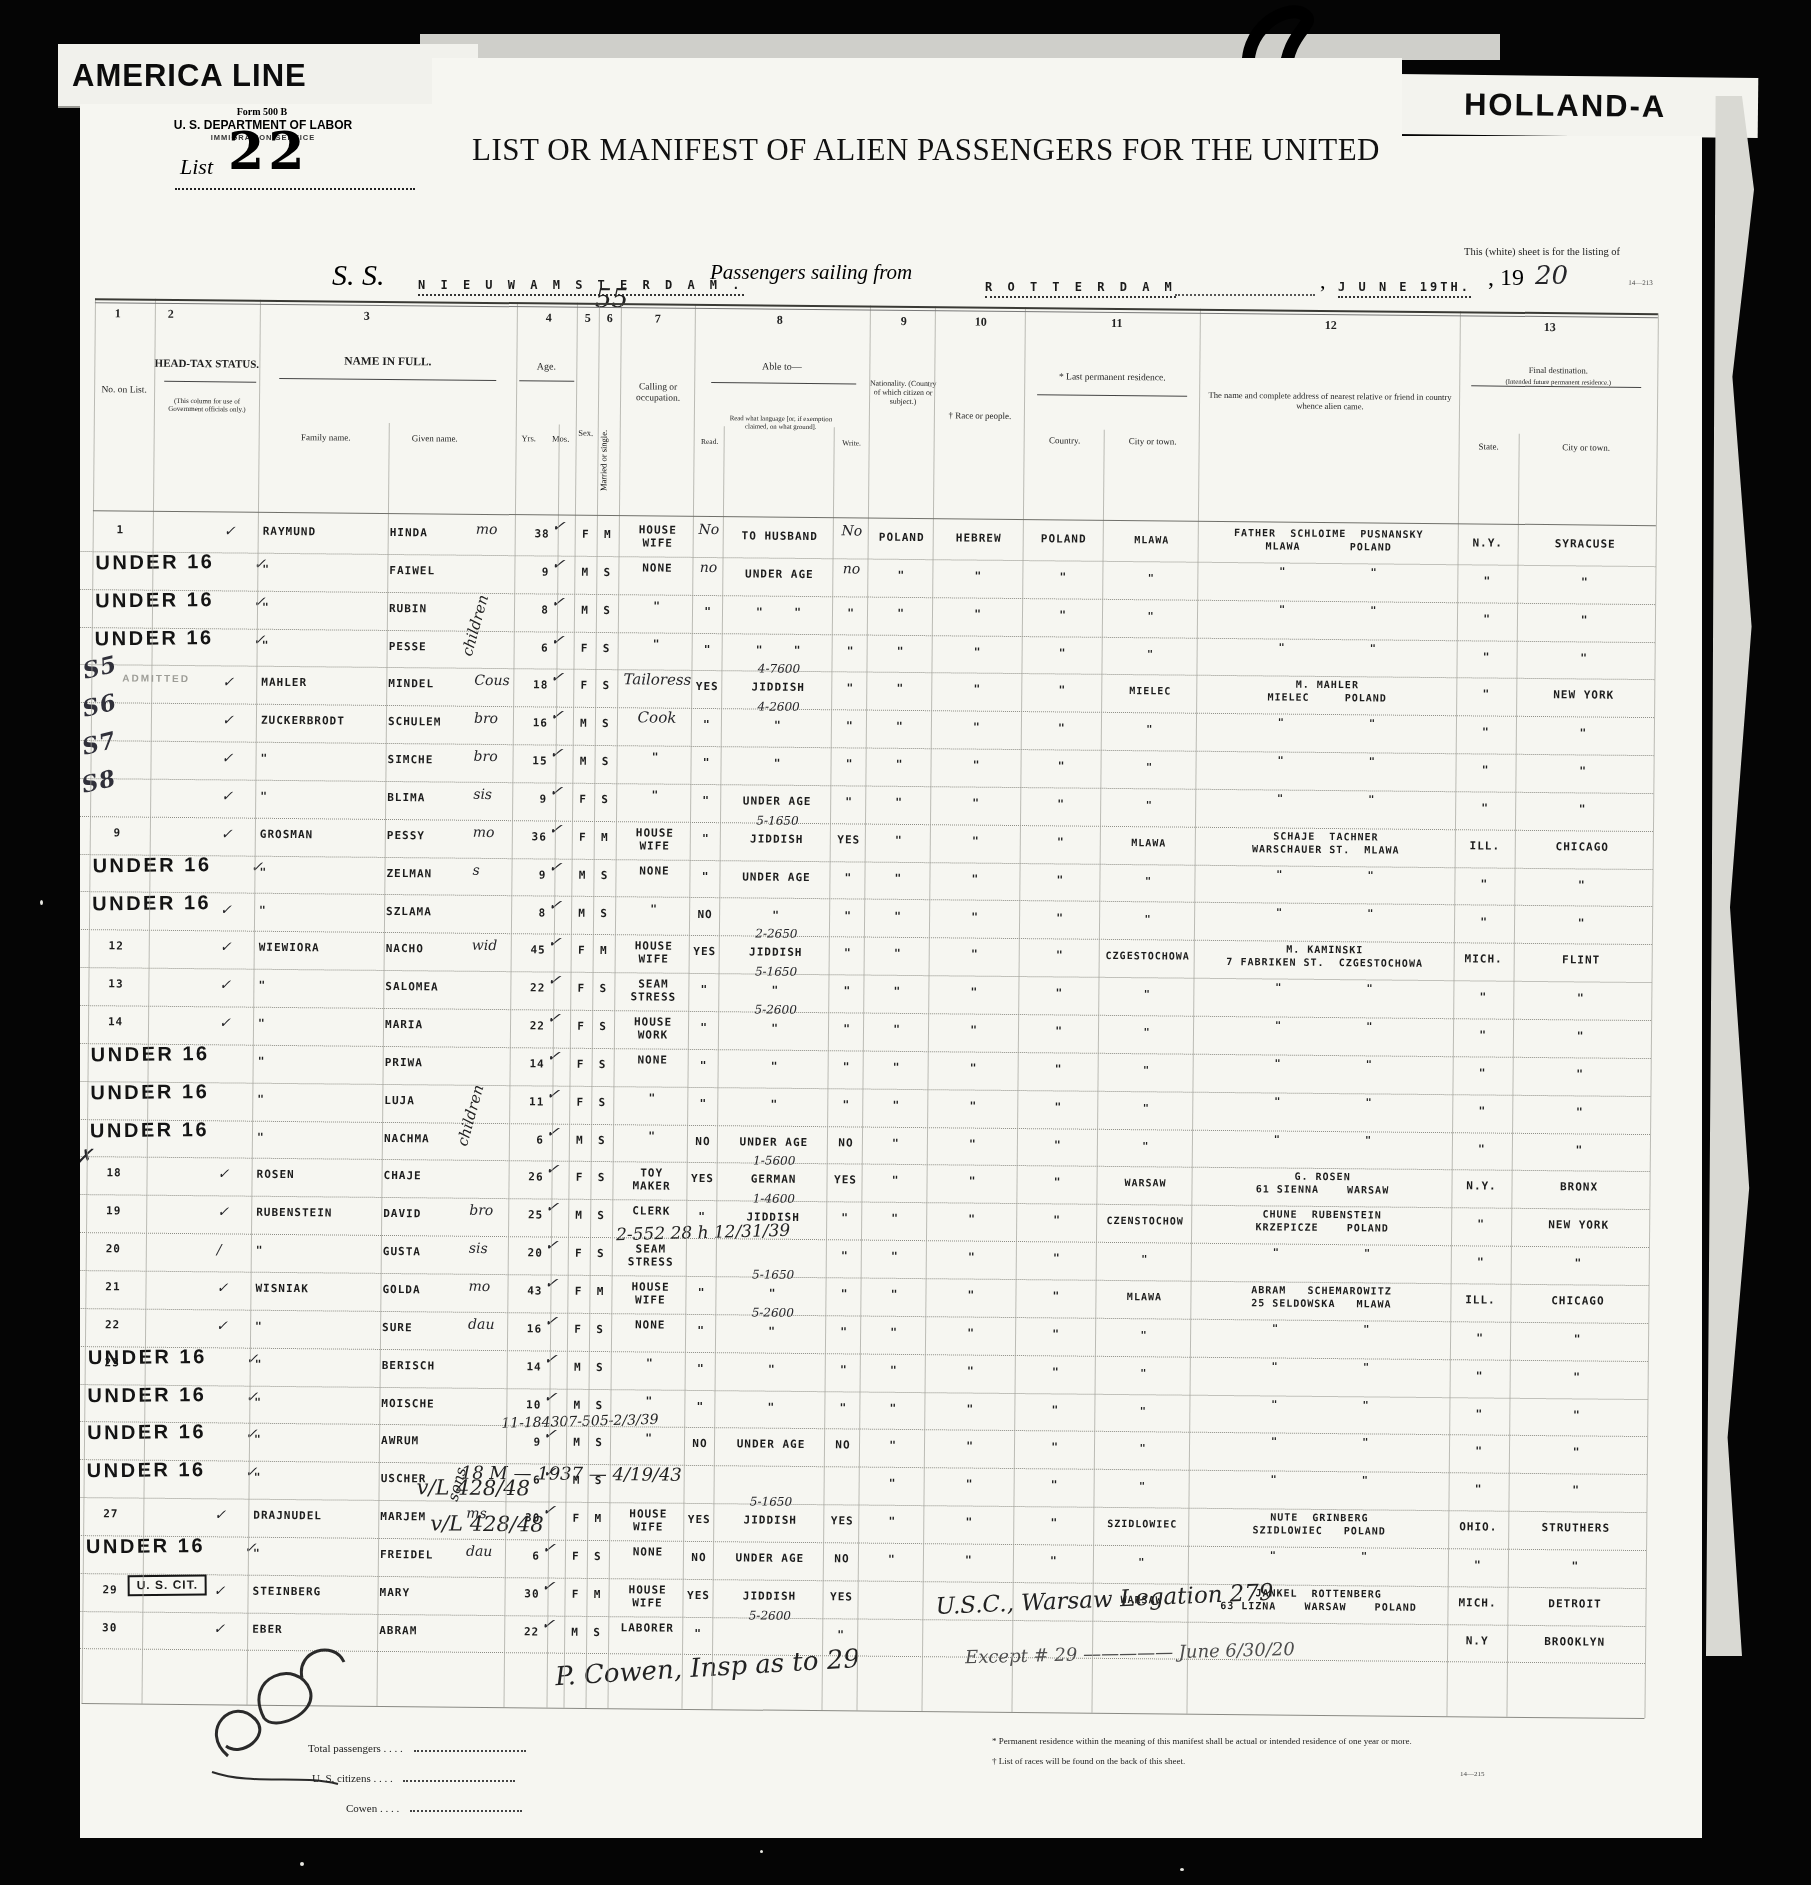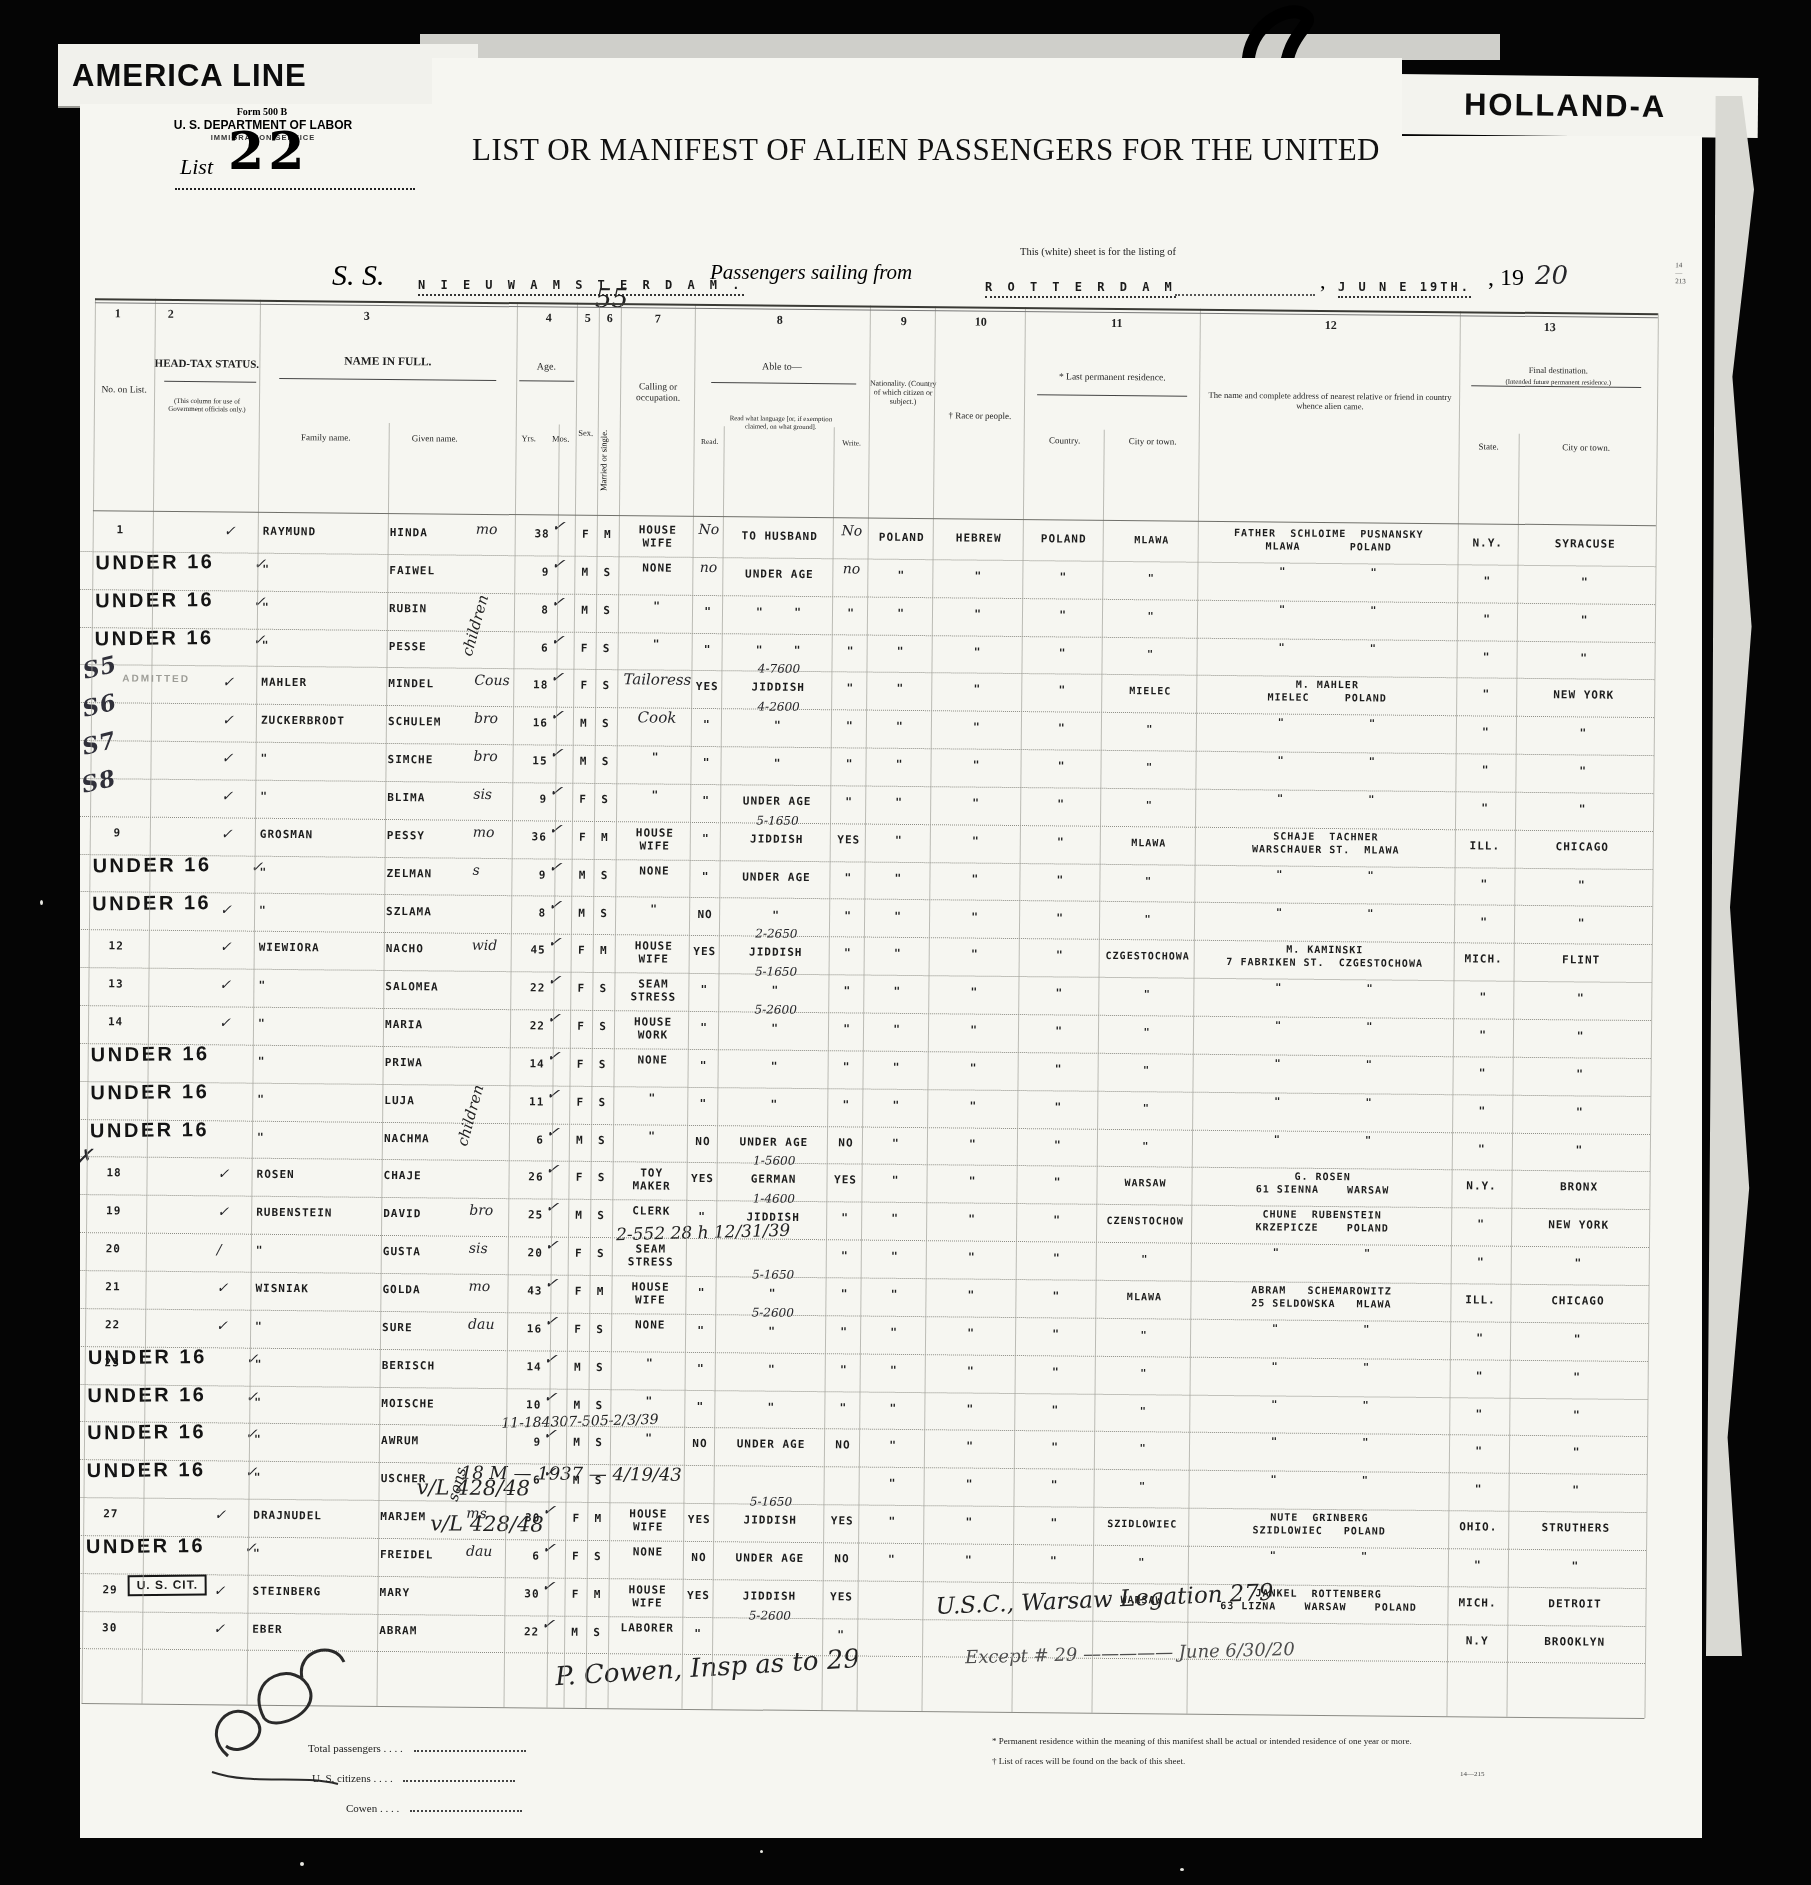--- a/index.html
+++ b/index.html
@@ -27,21 +27,21 @@
   .form-no{left:92px;top:48px;width:180px;text-align:center;font-weight:bold;font-size:10px;}
   .dept{left:78px;top:60px;width:210px;text-align:center;font-weight:bold;font-size:12px;
         font-family:"Liberation Sans",sans-serif;}
   .svc{left:108px;top:75px;width:150px;text-align:center;font-weight:bold;font-size:7.5px;
        font-family:"Liberation Sans",sans-serif;letter-spacing:1px;color:#333;}
   .list-label{left:100px;top:96px;font-style:italic;font-size:22px;}
   .list-num{left:148px;top:62px;font-size:52px;font-weight:bold;letter-spacing:4px;font-family:"DejaVu Serif",serif;}
   .list-rule{left:95px;top:130px;width:240px;border-bottom:2px dotted #222;height:0;}
   .main-title{left:392px;top:74px;width:980px;font-size:31px;letter-spacing:.5px;white-space:nowrap;color:#111;}
   .cond1{left:160px;top:164px;width:1450px;font-weight:bold;font-size:11px;white-space:nowrap;color:#161616;}
-  .cond2{left:940px;top:188px;width:600px;text-align:left;font-size:10.5px;color:#222;}
+  .cond2{left:940px;top:188px;width:600px;text-align:right;font-size:10.5px;color:#222;}
   
   .ss{left:252px;top:200px;font-style:italic;font-size:30px;}
   .ship{left:338px;top:220px;font-family:"DejaVu Sans Mono",monospace;font-weight:bold;font-size:12px;
         letter-spacing:4px;border-bottom:2px dotted #333;padding-bottom:2px;color:#1a1a1a;}
   .sail-label{left:630px;top:202px;font-style:italic;font-size:21px;}
   .port{left:905px;top:222px;font-family:"DejaVu Sans Mono",monospace;font-weight:bold;font-size:12px;
         letter-spacing:4px;border-bottom:2px dotted #333;padding-bottom:2px;color:#1a1a1a;}
   .dotfill{left:1095px;top:236px;width:140px;border-bottom:2px dotted #555;height:0;}
   .comma{left:1240px;top:210px;font-size:22px;}
   .monthday{left:1258px;top:222px;font-family:"DejaVu Sans Mono",monospace;font-weight:bold;font-size:12px;
@@ -143,21 +143,21 @@
     <div class="abs ship">N I E U W   A M S T E R D A M .</div>
     <div class="abs sail-label">Passengers sailing from</div>
     <div class="abs port">R O T T E R D A M</div>
     <div class="abs dotfill"></div>
     <div class="abs comma">,</div>
     <div class="abs monthday">J U N E   19TH.</div>
     <div class="abs yearp">, 19</div>
     <div class="abs yearh hand">20</div>
 
     <div id="tbl">
-      <div class="tinynum" style="left:1548px;top:188px;margin-left:47px;">14—213</div>
+      <div class="tinynum" style="left:1548px;top:206px;">14—213</div>
 
       <div class="hd" style="left:21px;top:326px;width:48px;font-size:9.5px;">No. on List.</div>
       <div class="hd" style="left:75px;top:298px;width:105px;font-size:11px;font-weight:bold;">HEAD-TAX STATUS.</div>
       <div class="hd" style="left:80px;top:338px;width:96px;font-size:7px;">(This column for use of Government officials only.)</div>
       <div class="hd" style="left:180px;top:294px;width:257px;font-size:11.5px;font-weight:bold;">NAME IN FULL.</div>
       <div class="hd" style="left:188px;top:372px;width:118px;font-size:9px;">Family name.</div>
       <div class="hd" style="left:312px;top:372px;width:88px;font-size:9px;">Given name.</div>
       <div class="hd" style="left:437px;top:298px;width:60px;font-size:10px;text-align:center;">Age.</div>
       <div class="hd" style="left:433px;top:372px;width:34px;font-size:8.5px;">Yrs.</div>
       <div class="hd" style="left:466px;top:372px;width:32px;font-size:8.5px;">Mos.</div>

